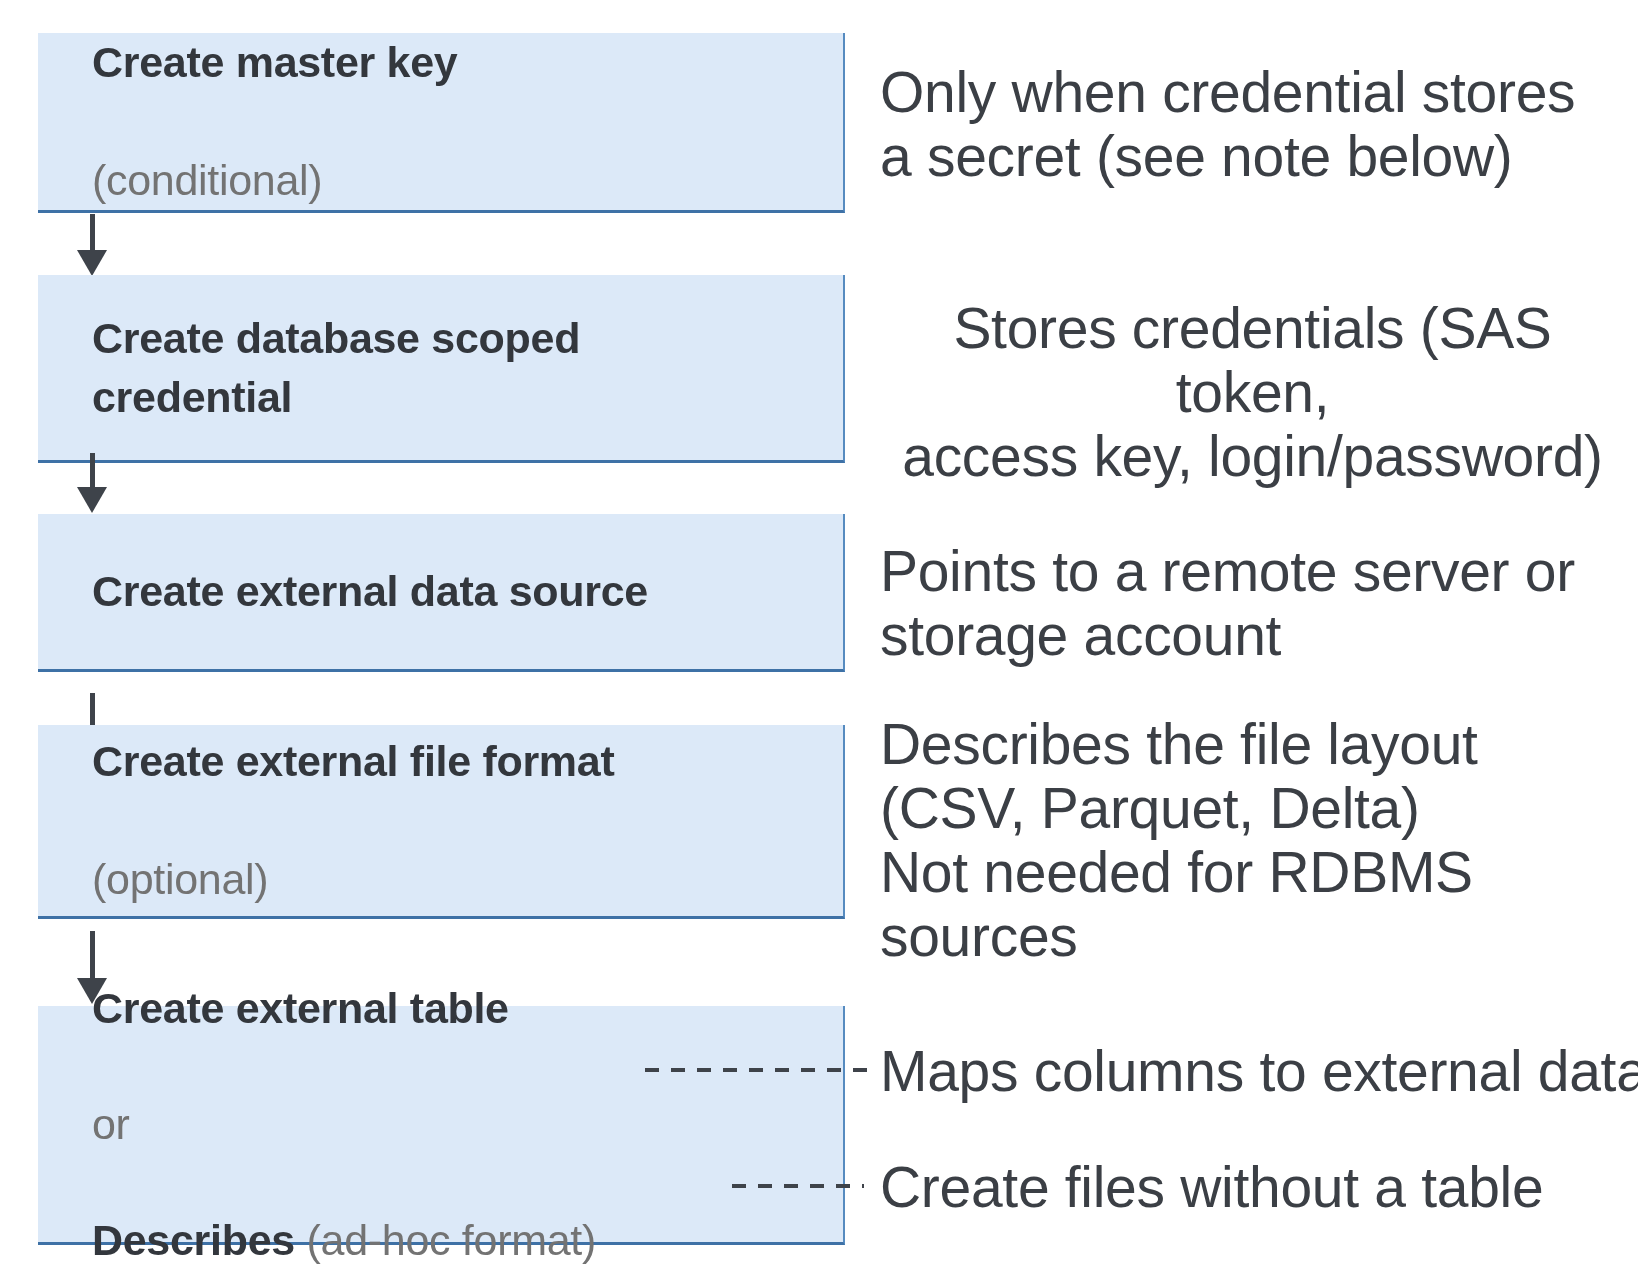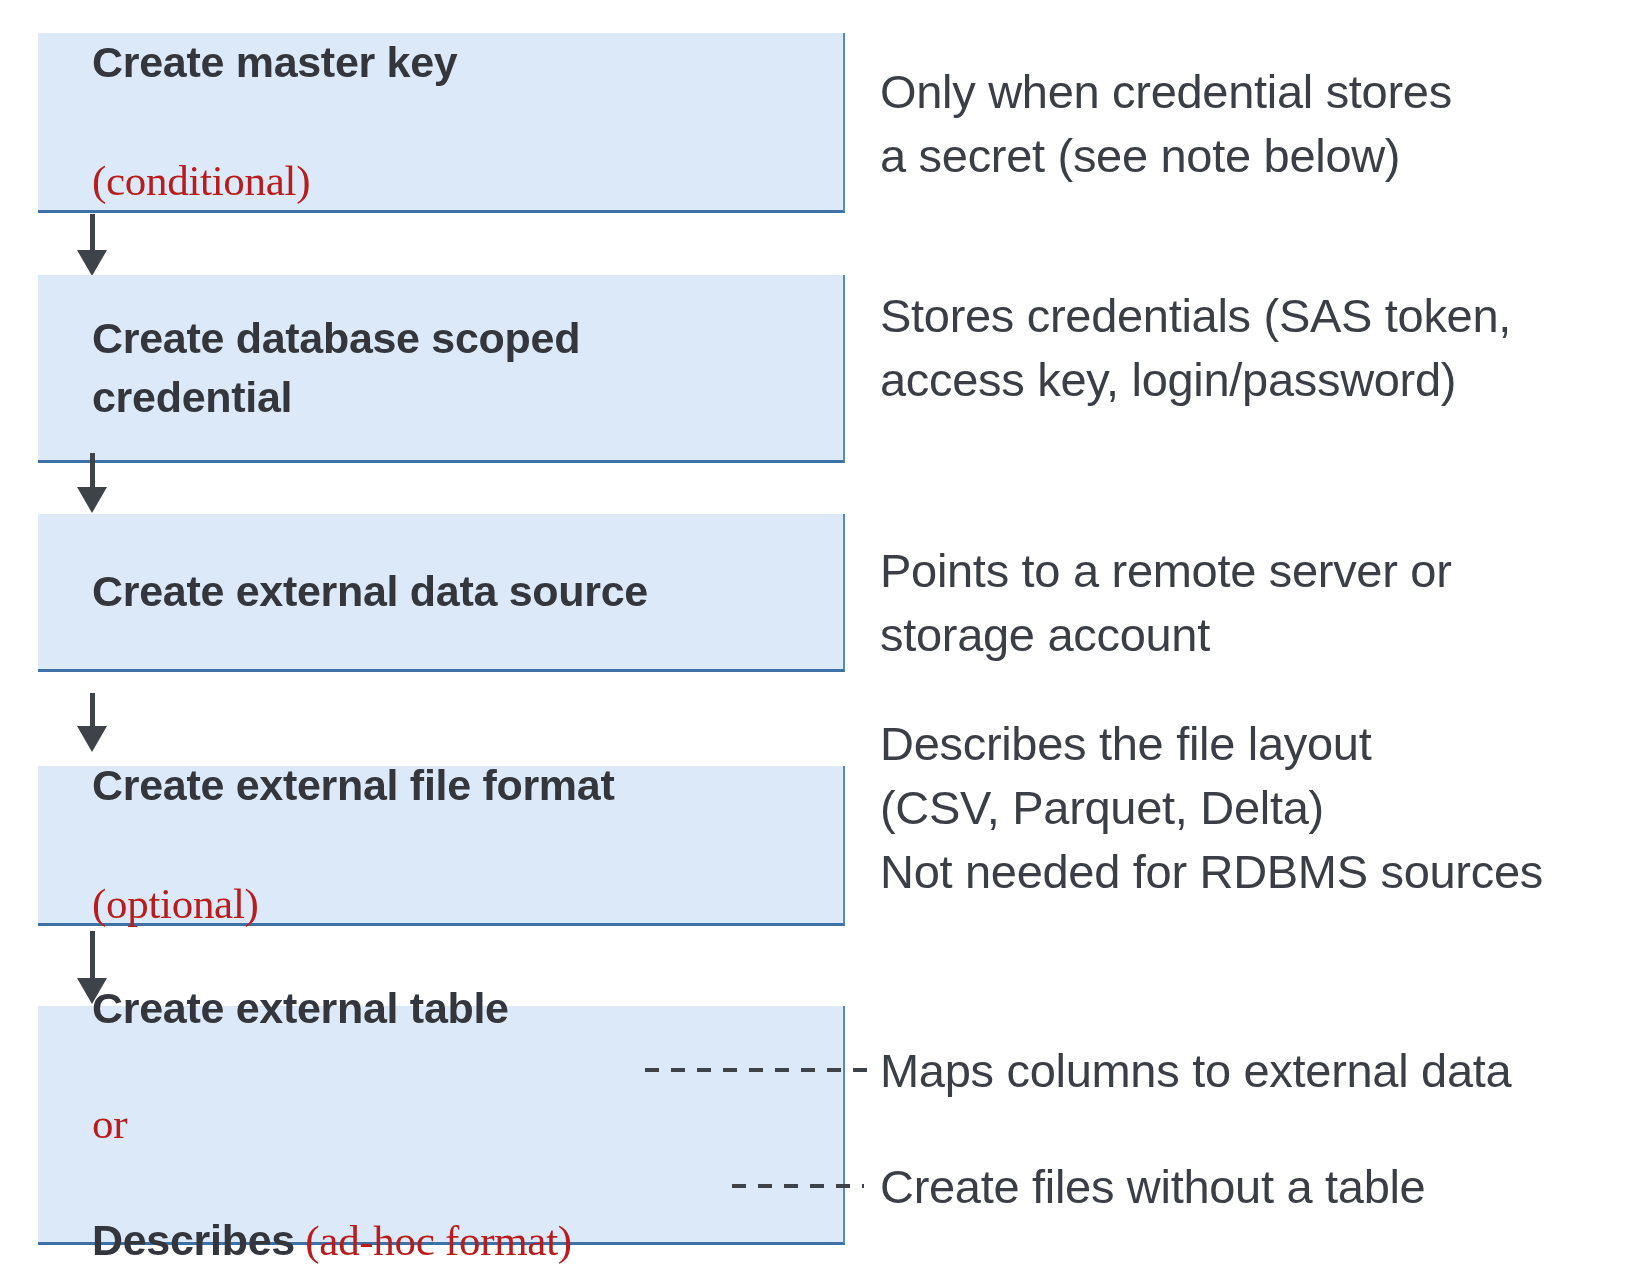--- a/index.html
+++ b/index.html
@@ -21,26 +21,26 @@
     display:flex;align-items:center;
     padding-left:54px;padding-right:20px;
   }
   .box-text{
     font-size:43px;line-height:59px;
     color:#34383e;
     letter-spacing:-0.3px;
     white-space:pre-line;
   }
   .box-text .bold{font-weight:700;color:#33373d;}
-  .box-text .regular{font-weight:400;color:#b91c1c;font-family:Liberation Serif, serif;}
+  .box-text .regular{font-weight:400;color:#737373;}
   .line{display:block;}
   
   .note{
     position:absolute;left:880px;width:745px;
-    font-size:47px;line-height:64px;
+    font-size:57px;line-height:64px;
     font-weight:400;color:#3b3f45;
     letter-spacing:-0.3px;
     white-space:pre-line;
   }
   
   .arrow{position:absolute;left:77px;width:30px;}
   .arrow .stem{
     position:absolute;left:13px;top:0;
     width:5px;background:#3e434a;
   }
@@ -75,42 +75,42 @@
     <div class="stem" style="height:40px;"></div>
     <div class="head"></div>
   </div>
 
   <div class="flow-box" style="top:275px;height:188px;">
     <div class="box-text">
       <span class="line bold">Create database scoped
 credential</span>
     </div>
   </div>
-  <div class="note" style="top:284px;">Stores credentials (SAS token,
+  <div class="note" style="top:296px;text-align:center;">Stores credentials (SAS token,
 access key, login/password)</div>
 
   <div class="arrow" style="top:453px;height:60px;">
     <div class="stem" style="height:38px;"></div>
     <div class="head"></div>
   </div>
 
   <div class="flow-box" style="top:514px;height:158px;">
     <div class="box-text">
       <span class="line bold">Create external data source</span>
     </div>
   </div>
   <div class="note" style="top:539px;">Points to a remote server or
 storage account</div>
 
   <div class="arrow" style="top:693px;height:59px;">
     <div class="stem" style="height:37px;"></div>
     <div class="head"></div>
   </div>
 
-  <div class="flow-box" style="top:766px;height:160px;">
+  <div class="flow-box" style="top:725px;height:194px;">
     <div class="box-text">
       <span class="line bold">Create external file format</span>
       <span class="line regular">(optional)</span>
     </div>
   </div>
   <div class="note" style="top:712px;">Describes the file layout
 (CSV, Parquet, Delta)
 Not needed for RDBMS sources</div>
 
   <div class="arrow" style="top:931px;height:73px;">

